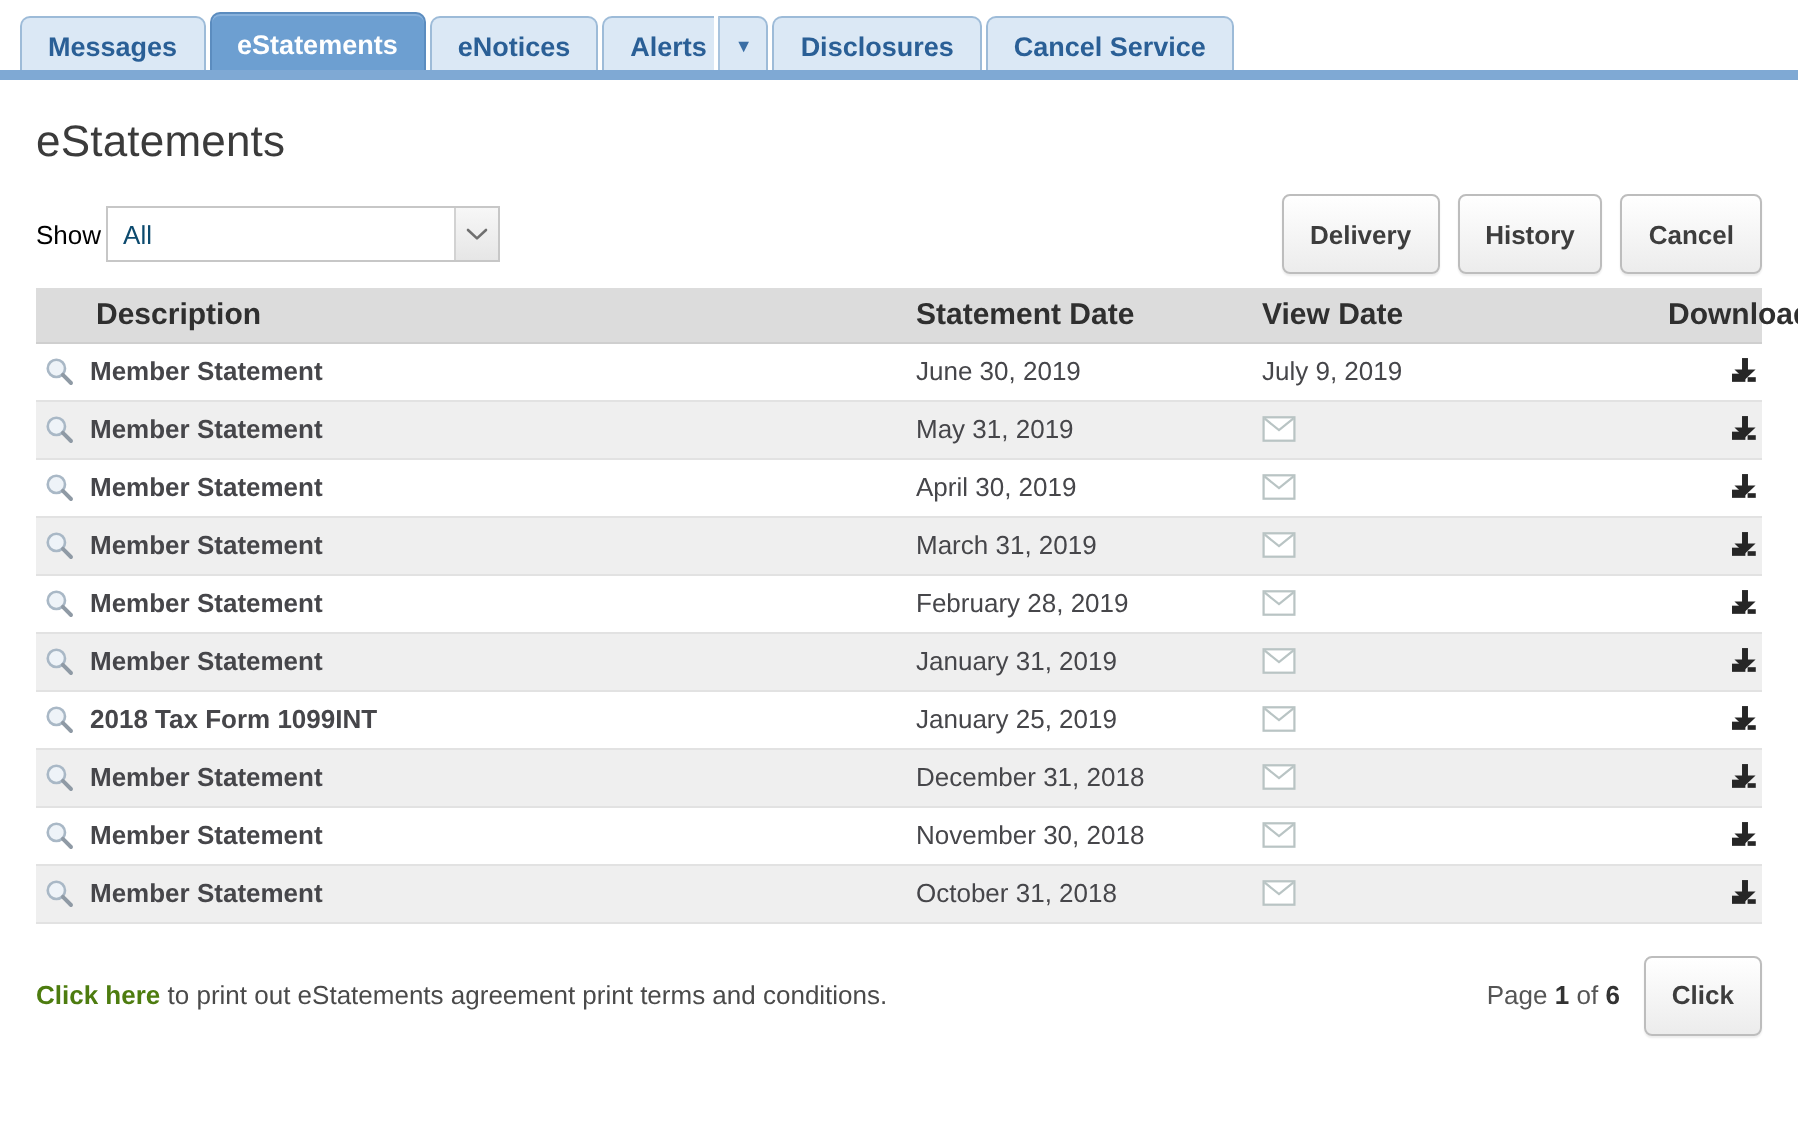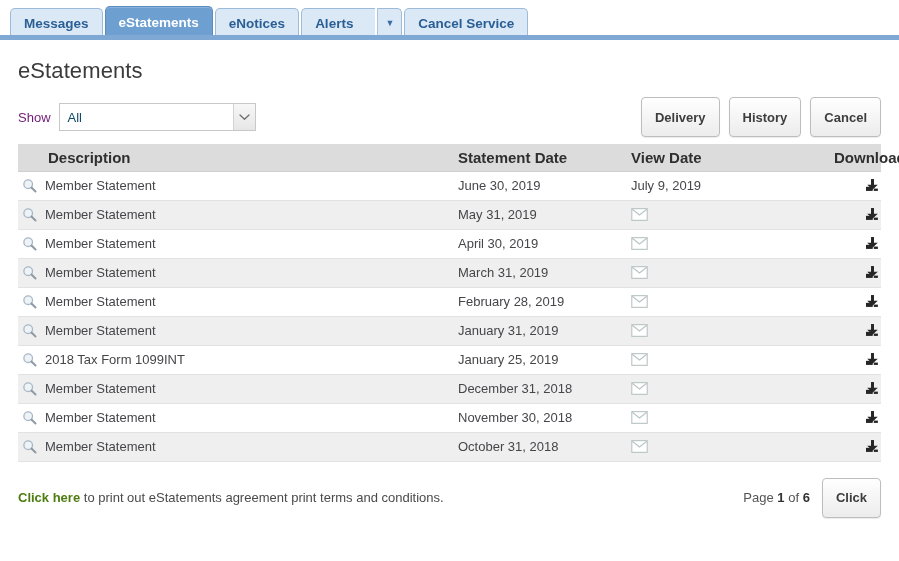--- a/index.html
+++ b/index.html
@@ -49,21 +49,21 @@
     cursor: pointer;
     line-height: 1;
   }
   .tab.active {
     background: #6d9fd1;
     border-color: #5b8cbf;
     color: #ffffff;
     height: 32px;
     box-shadow: inset 0 1px 0 #89b2dc;
   }
-  .tab.split-main { border-radius: 5px 0 0 0; border-right: none; padding-right: 22px; }
+  .tab.split-main { border-radius: 5px 0 0 0; border-right: none; padding-right: 4px; }
   .tab.split-caret { border-radius: 0 5px 0 0; padding: 0 7px; border-left: 1px solid #a9c4de; }
   .caret-glyph {
     display: inline-block;
     font-size: 9px;
     color: #3a6ea5;
     line-height: 1;
   }
   .tabbar-underline {
     position: absolute;
     left: 0;
@@ -87,22 +87,22 @@
 
   
   .toolbar {
     display: flex;
     align-items: center;
     margin-top: 18px;
     height: 30px;
   }
   .show-label {
     font-size: 13px;
-    color: #701a75;
-    margin-right: 8px;
+    color: #000000;
+    margin-right: 2px;
   }
   .select-wrap {
     position: relative;
     width: 197px;
     height: 28px;
     border: 1px solid #c7c7c7;
     background: #ffffff;
     display: flex;
     align-items: center;
     cursor: pointer;
@@ -175,21 +175,21 @@
   }
   .table tbody tr:nth-child(even) td { background: #efefef; }
   .table tbody tr:nth-child(odd)  td { background: #ffffff; }
 
   .col-desc { width: 440px; }
   .col-stmt { width: 173px; }
   .col-view { width: 195px; }
   .col-dl   { width: 55px; }
 
   .td-desc { padding-left: 4px !important; }
-  .desc-cell { display: flex; align-items: center; }
+  .desc-cell { display: flex; align-items: center; font-weight: bold; }
   .desc-text { margin-left: 8px; }
   .td-stmt { padding-left: 0 !important; }
   .td-view { padding-left: 0 !important; }
   .td-dl { text-align: right; padding-right: 2px !important; }
 
   .icon-zoom { display: block; cursor: pointer; }
   .icon-envelope { display: block; cursor: pointer; }
   .icon-download { display: block; margin-left: auto; cursor: pointer; }
 
   
@@ -233,20 +233,23 @@
       <span>eStatements</span>
     </div>
     <div class="tab">
       <span>eNotices</span>
     </div>
     <div class="tab split-main">
       <span>Alerts</span>
     </div>
     <div class="tab split-caret">
       <span class="caret-glyph">▼</span>
+    </div>
+    <div class="tab">
+      <span>Disclosures</span>
     </div>
     <div class="tab">
       <span>Cancel Service</span>
     </div>
   </div>
   <div class="tabbar-underline"></div>
 </div>
 
 <div class="page">
 

